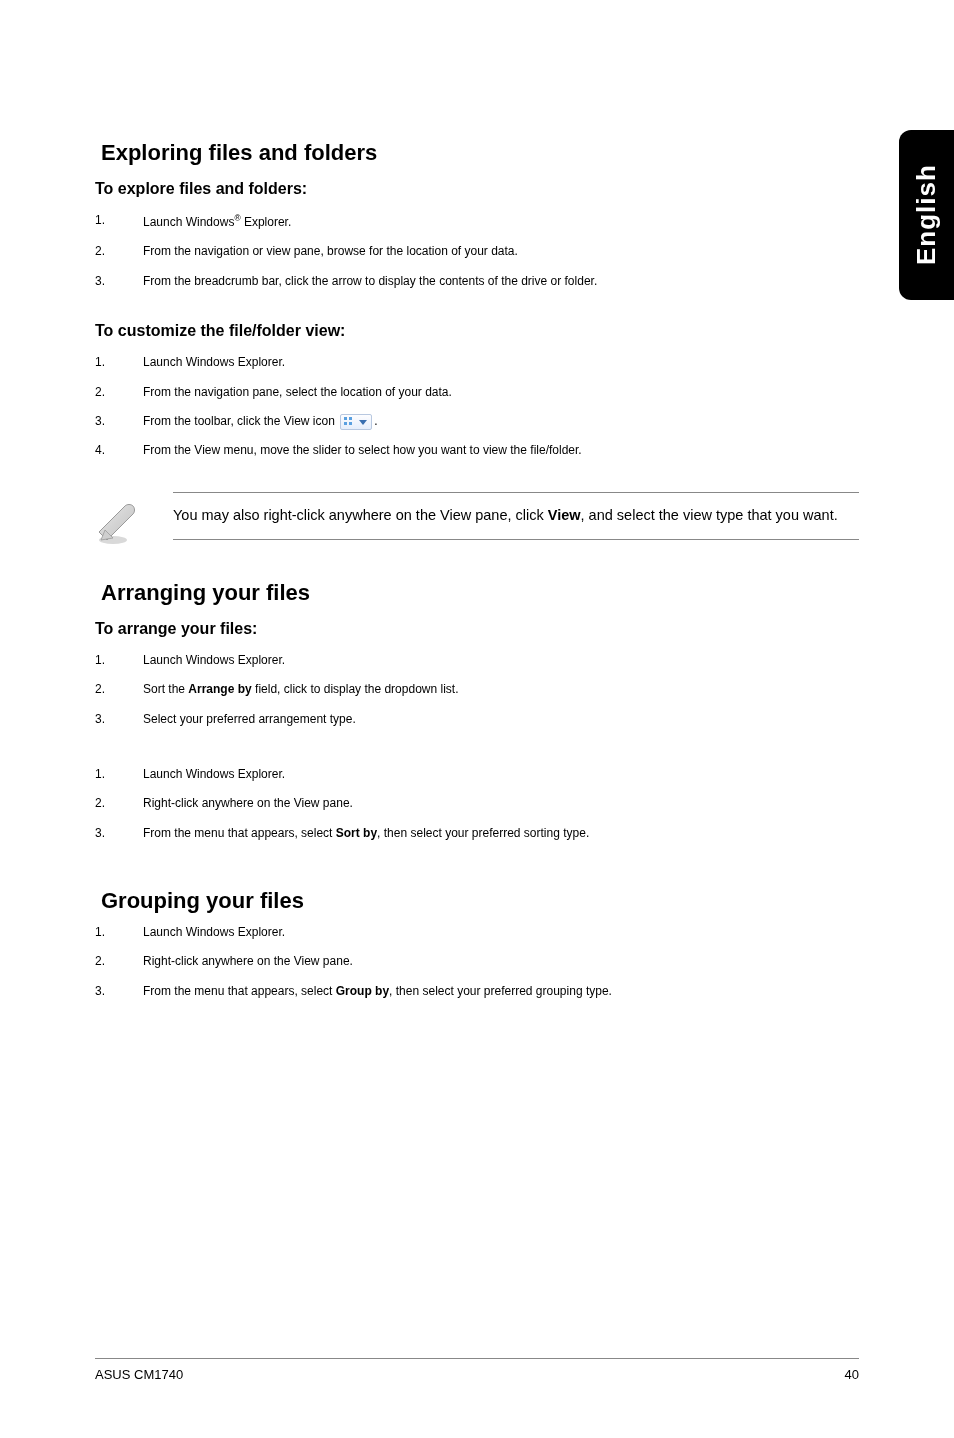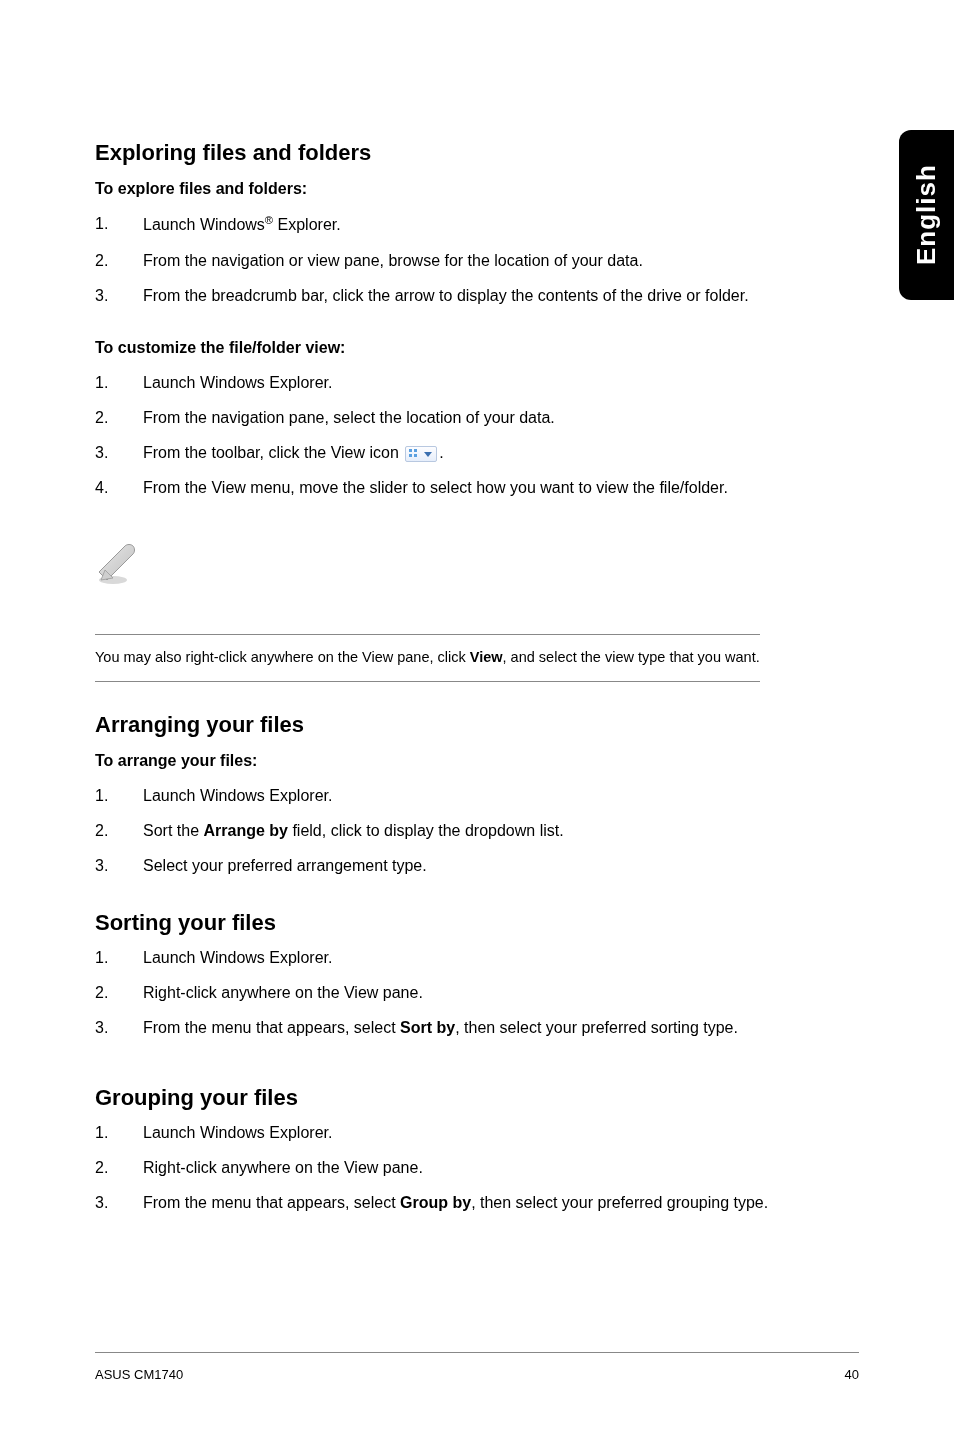--- a/index.html
+++ b/index.html
@@ -32,36 +32,36 @@
     display: flex;
     align-items: center;
     justify-content: center;
     border-top-right-radius: 12px;
     border-bottom-right-radius: 12px;
     letter-spacing: 1px;
   }
   h2.section {
     font-size: 22px;
     font-weight: bold;
-    margin: 0 0 4px 0;
+    margin: 0 0 4px 6px;
   }
   .lead {
     font-size: 16px;
     font-weight: bold;
     margin: 14px 0 8px 0;
   }
   ol.steps {
     list-style: none;
     padding: 0;
     margin: 0 0 26px 0;
     counter-reset: step;
   }
   ol.steps > li {
     counter-increment: step;
-    font-size: 16px;
+    font-size: 12px;
     line-height: 1.45;
     padding: 6px 0 6px 48px;
     position: relative;
   }
   ol.steps > li::before {
     content: counter(step) ".";
     position: absolute;
     left: 0;
     top: 6px;
     width: 40px;
@@ -98,22 +98,21 @@
     width: 0;
     height: 0;
     border-left: 4px solid transparent;
     border-right: 4px solid transparent;
     border-top: 5px solid #3a6fb0;
   }
   .note-block {
     margin: 8px 0 30px 0;
     display: flex;
     align-items: flex-start;
-    gap: 44px;
-    flex-direction: column;
+    gap: 32px;
   }
   .note-icon-wrap {
     width: 46px;
     flex: 0 0 46px;
     padding-top: 8px;
   }
   .note-text-wrap {
     flex: 1;
     border-top: 1px solid #888;
     border-bottom: 1px solid #888;
@@ -121,21 +120,21 @@
     font-size: 14.5px;
     line-height: 1.4;
   }
   .note-text-wrap b { font-weight: bold; }
   .footer {
     position: absolute;
     bottom: 56px;
     left: 95px;
     right: 95px;
     border-top: 1px solid #888;
-    padding-top: 14px;
+    padding-top: 8px;
     display: flex;
     justify-content: space-between;
     font-size: 13px;
     color: #000;
   }
   sup { font-size: 0.7em; }
 </style>
 </head>
 <body>
 
@@ -185,21 +184,20 @@
   <h2 class="section">Arranging your files</h2>
   <div class="lead">To arrange your files:</div>
   <ol class="steps">
     <li>Launch Windows Explorer.</li>
     <li>
       <span>Sort the </span><b>Arrange by</b><span> field, click to display the dropdown list.</span>
     </li>
     <li>Select your preferred arrangement type.</li>
   </ol>
 
-  <h2 class="section">Sorting your files</h2>
   <ol class="steps">
     <li>Launch Windows Explorer.</li>
     <li>Right-click anywhere on the View pane.</li>
     <li>
       <span>From the menu that appears, select </span><b>Sort by</b><span>, then select your preferred sorting type.</span>
     </li>
   </ol>
 
   <div style="height:14px"></div>
 

